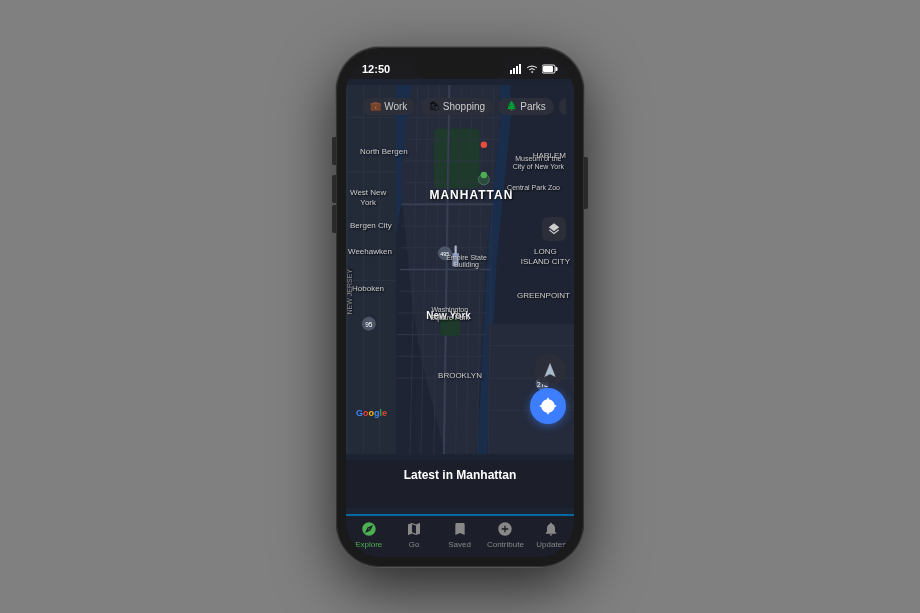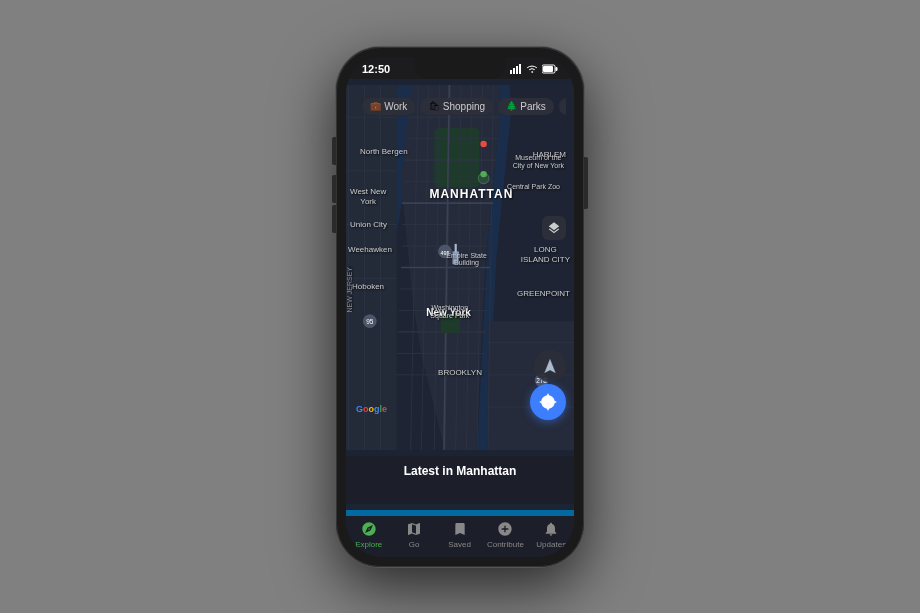--- a/index.html
+++ b/index.html
@@ -269,21 +269,21 @@
       text-align: center;
     }
 
     
     .bottom-nav {
       background: #1c1e2a;
       display: flex;
       justify-content: space-around;
       align-items: center;
       padding: 4px 0 8px;
-      border-top: 6px solid #0369a1;
+      border-top: 2px solid #0369a1;
       flex-shrink: 0;
     }
 
     .nav-item {
       display: flex;
       flex-direction: column;
       align-items: center;
       gap: 2px;
       min-width: 36px;
     }
@@ -423,21 +423,21 @@
         <circle cx="136" cy="83" r="3" fill="#4CAF50"></circle>
 
         <circle cx="136" cy="55" r="3" fill="#e74c3c"></circle>
       </svg>
 
       <div class="map-label large" style="left: 55%; top: 28%; transform: translateX(-50%)">MANHATTAN</div>
       <div class="map-label bold" style="left: 45%; top: 61%; transform: translateX(-50%)">New York</div>
       <div class="map-label" style="right: 8px; top: 18%;">HARLEM</div>
       <div class="map-label" style="left: 6px; top: 17%; padding-left: 8px;">North Bergen</div>
       <div class="map-label" style="left: 4px; top: 28%; line-height:1.3">West New<br>York</div>
-      <div class="map-label" style="left: 4px; top: 37%;">Union City</div>
+      <div class="map-label" style="left: 4px; top: 37%;">Bergen City</div>
       <div class="map-label" style="left: 2px; top: 44%;">Weehawken</div>
       <div class="map-label" style="left: 6px; top: 54%;">Hoboken</div>
       <div class="map-label" style="right: 4px; top: 44%; line-height:1.3; text-align:center">LONG<br>ISLAND CITY</div>
       <div class="map-label" style="right: 4px; top: 56%;">GREENPOINT</div>
       <div class="map-label" style="left: 50%; bottom: 20%; transform: translateX(-50%)">BROOKLYN</div>
       <div class="map-label" style="left: 44%; top: 46%; text-align: center; font-size: 7px">Empire State<br>Building</div>
       <div class="map-label" style="left: 37%; top: 60%; text-align: center; font-size: 7px; line-height:1.2">Washington<br>Square Park</div>
       <div class="map-label" style="right: 14px; top: 27%; font-size: 7px">Central Park Zoo</div>
       <div class="map-label" style="right: 10px; top: 19%; font-size: 7px; text-align:center; line-height:1.2">Museum of the<br>City of New York</div>
       <div class="map-label" style="left: 0px; top: 50%; writing-mode: vertical-rl; font-size: 7px; transform: rotate(180deg); color: #888">NEW JERSEY</div>

